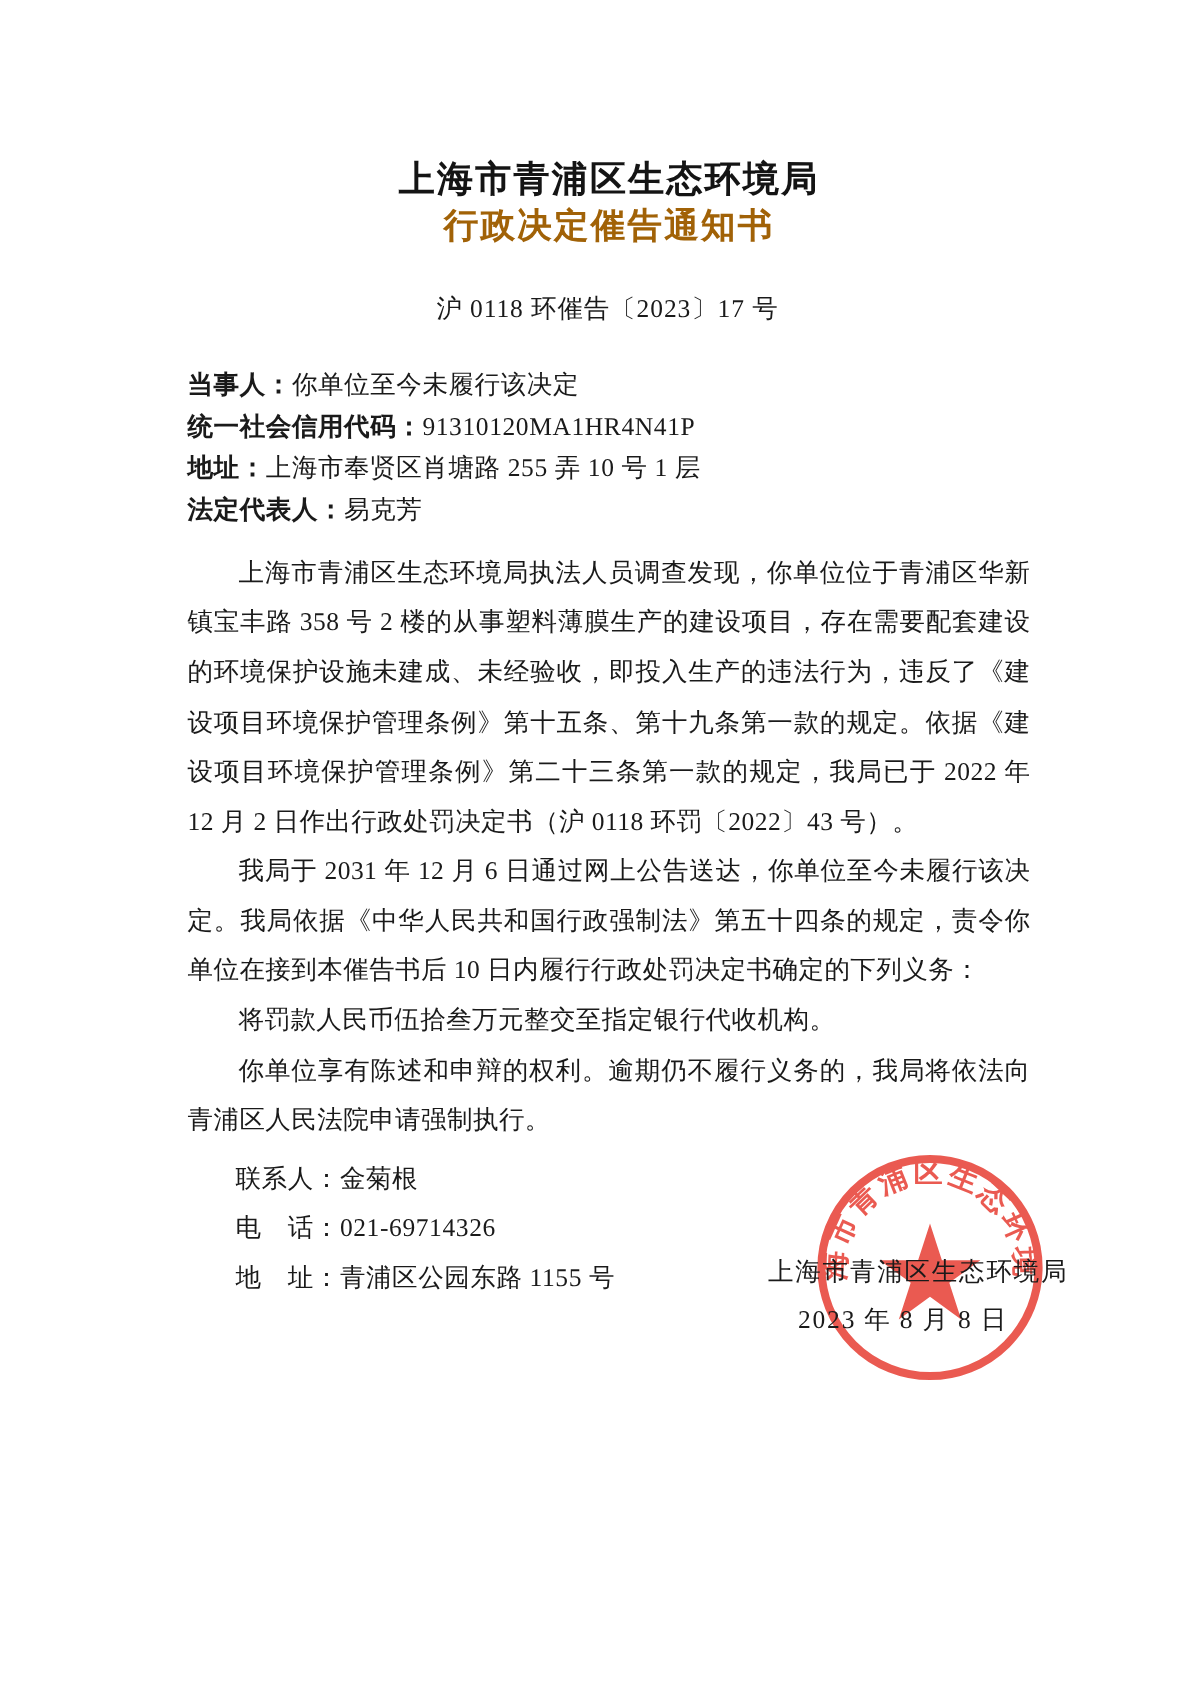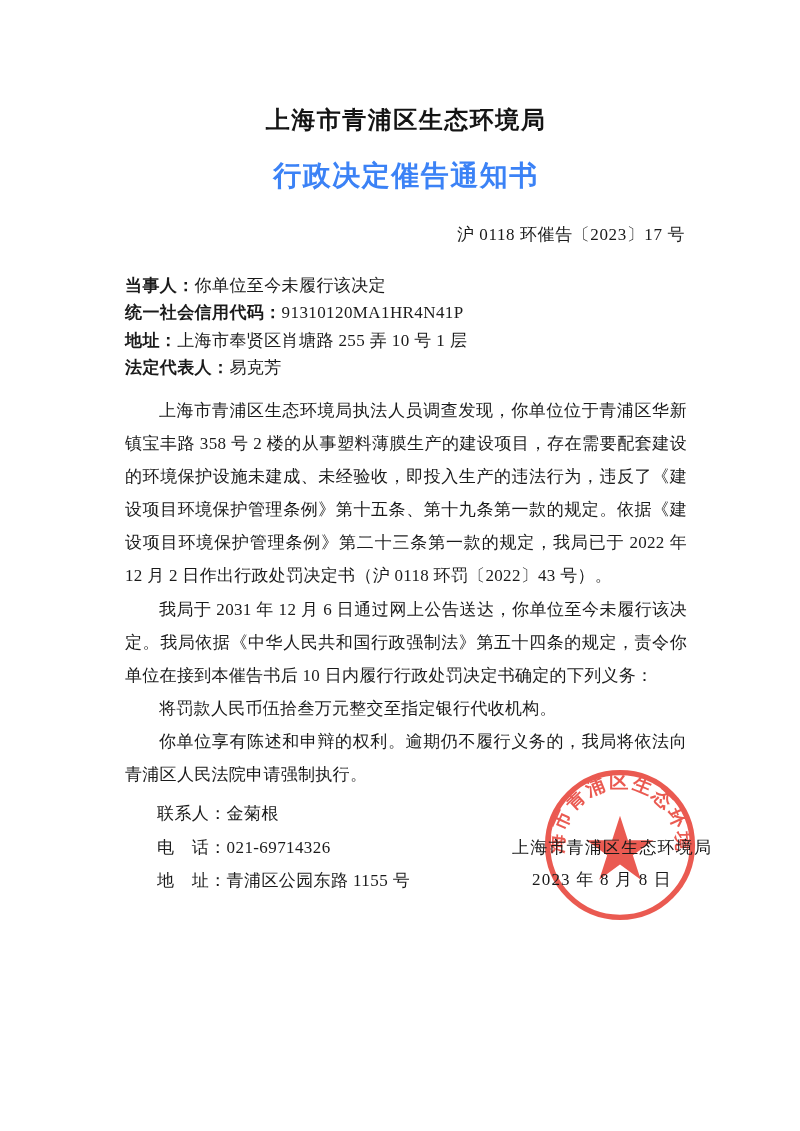--- a/index.html
+++ b/index.html
@@ -31,29 +31,28 @@
     text-align: center;
     font-size: 24px;
     font-weight: bold;
     letter-spacing: 1.5px;
     margin-top: 105px;
     line-height: 1.3;
     color: #141414;
   }
   .doc-subtitle {
     text-align: center;
-    font-size: 28px;
+    font-size: 23px;
     font-weight: bold;
     letter-spacing: 1.5px;
-    margin-top: 22px;
     line-height: 1.3;
-    color: #3b82f6;
+    color: #a16207;
   }
   .doc-number {
-    text-align: right;
+    text-align: center;
     font-size: 17px;
     margin-top: 28px;
     letter-spacing: 0.6px;
     padding-right: 2px;
   }
 
   
   .party-block {
     margin-top: 26px;
   }

